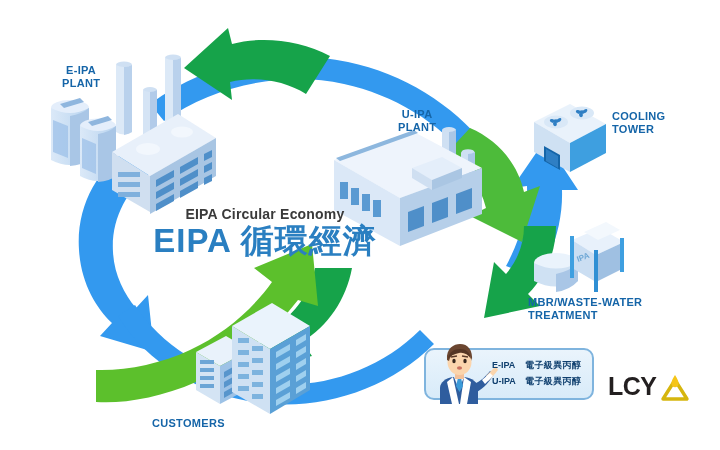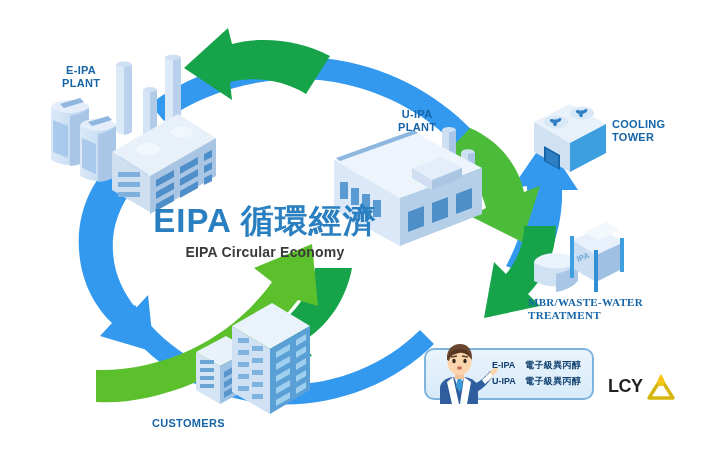--- a/index.html
+++ b/index.html
@@ -20,22 +20,22 @@
     font-weight:bold;
     font-size:11px;
     line-height:13px;
     color:#1565a8;
     letter-spacing:.3px;
     white-space:pre-line;
     text-align:left;
   }
   #label-eipa{left:62px;  top:64px;  text-align:center;}
   #label-uipa{left:398px; top:108px; text-align:center;}
-  #label-cool{left:612px; top:118px;}
-  #label-mbr {left:528px; top:296px;font-family:Liberation Serif, serif;}
+  #label-cool{left:612px; top:110px;}
+  #label-mbr {left:528px; top:296px;}
   #label-cust{left:152px; top:417px;}
 
   
   #center-title{
     position:absolute;left:130px;top:202px;width:270px;text-align:center;
   }
   #title-main{
     font-size:33px;font-weight:bold;color:#2a7fc1;letter-spacing:1px;
     line-height:38px;white-space:nowrap;
   }
@@ -57,21 +57,21 @@
   .legend-row{
     display:flex;align-items:center;font-size:9px;font-weight:bold;
     color:#0f3f6e;line-height:16px;white-space:nowrap;
   }
   .legend-code{width:33px;}
   .legend-desc{letter-spacing:.4px;}
 
   
   #lcy-logo{position:absolute;left:608px;top:372px;display:flex;align-items:center;}
   #lcy-text{
-    font-size:18px;font-weight:bold;color:#231f20;letter-spacing:-.5px;
+    font-size:25px;font-weight:bold;color:#231f20;letter-spacing:-.5px;
     font-family:"Liberation Sans", sans-serif;
   }
 </style>
 </head>
 <body>
 
 <div id="stage">
 
   <svg class="layer" viewBox="0 0 720 450" width="720" height="450">
     <defs>
@@ -365,22 +365,22 @@
 PLANT</div>
   <div class="node-label" id="label-uipa">U-IPA
 PLANT</div>
   <div class="node-label" id="label-cool">COOLING
 TOWER</div>
   <div class="node-label" id="label-mbr">MBR/WASTE-WATER
 TREATMENT</div>
   <div class="node-label" id="label-cust">CUSTOMERS</div>
 
   <div id="center-title">
+    <div id="title-sub">EIPA Circular Economy</div>
     <div id="title-main">EIPA 循環經濟</div>
-    <div id="title-sub">EIPA Circular Economy</div>
   </div>
 
   <div id="legend-box"></div>
 
   <svg style="position:absolute;left:430px;top:340px;" width="68" height="64" viewBox="0 0 68 64">
     <g>
 
       <path d="M10,64 L10,48 C10,42 16,38 23,37 L34,37 C42,38 48,42 48,48 L48,64 Z" fill="#2f5d9e"></path>
       <path d="M23,37 L29,64 L22,64 L17,42 Z" fill="#ffffff"></path>
       <path d="M34,37 L30,64 L37,64 L41,42 Z" fill="#ffffff"></path>

